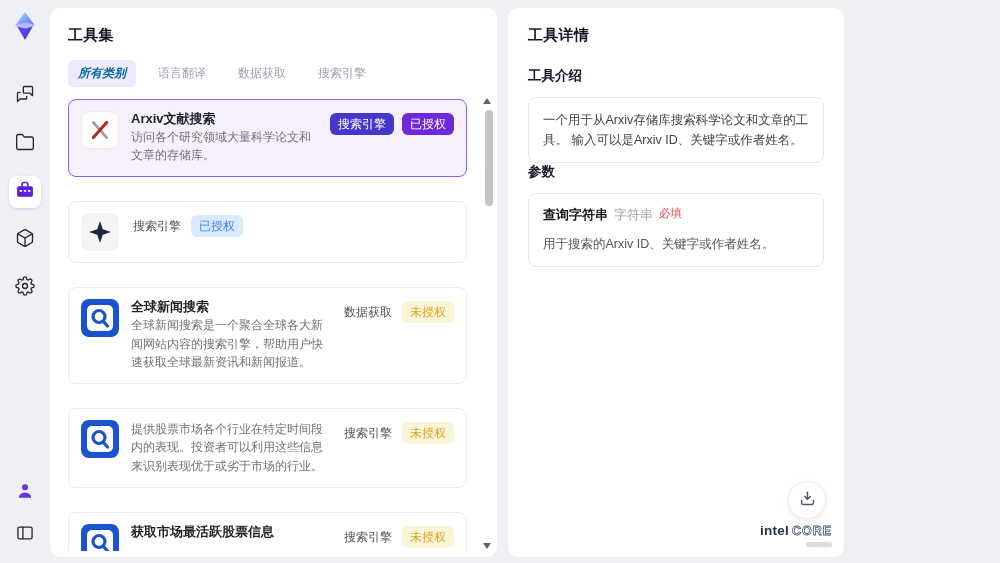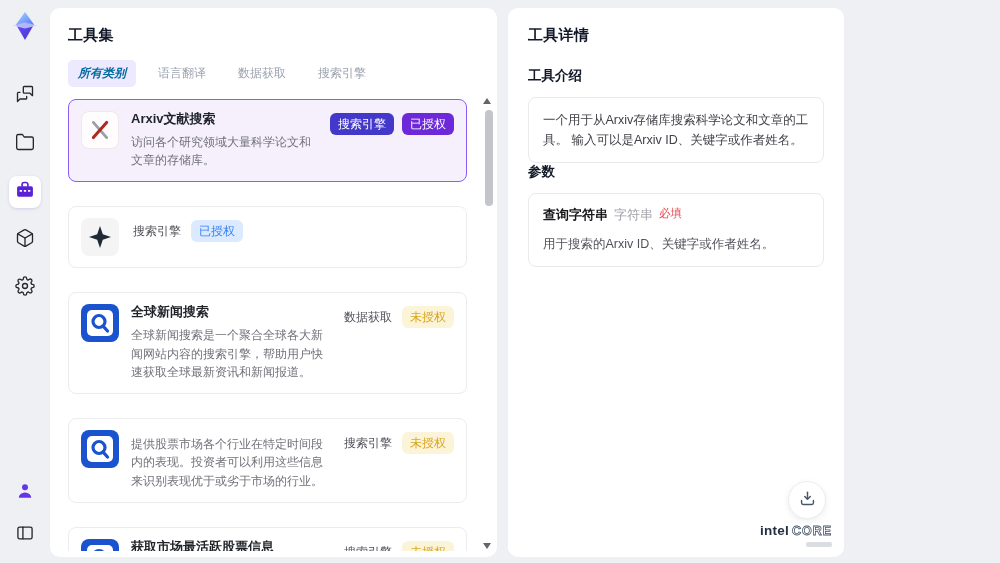--- a/index.html
+++ b/index.html
@@ -35,21 +35,21 @@
   .tool-list { margin-top:12px; display:flex; flex-direction:column; gap:24px; padding-right:16px; height:452px; overflow:hidden; }
   .tool-card { display:flex; gap:12px; align-items:flex-start; background:#fff; border:1px solid #ebecef; border-radius:8px; padding:11px 12px; cursor:pointer; }
   .tool-card.selected { background:#f6f0fd; border:1.5px solid #8b5cf6; }
   .tool-icon { flex:0 0 38px; width:38px; height:38px; border-radius:8px; display:flex; align-items:center; justify-content:center; overflow:hidden; }
   .tool-icon svg { width:100%; height:100%; }
   .style-arxiv-logo-icon { background:#fefcfc; border:1px solid #f1e9e9; }
   .style-tavily-star-icon { background:#f4f4f5; }
   .style-blue-search-icon { background:#1a53cd; }
   .tool-body { flex:1 1 auto; min-width:0; }
   .tool-name { font-size:13px; font-weight:bold; color:#1f2328; line-height:1.3; }
-  .tool-desc { margin-top:5px; font-size:12px; color:#71717a; line-height:1.55; }
+  .tool-desc { font-size:12px; color:#71717a; line-height:1.55; }
   .tool-badges { flex:0 0 auto; display:flex; gap:8px; align-items:center; padding-top:2px; }
   .badge { font-size:12px; line-height:1; padding:5px 8px; border-radius:6px; white-space:nowrap; }
   .badge.cat { color:#52525b; padding:5px 2px; }
   .badge.auth.auth-yes { background:#dbeafe; color:#3b82f6; }
   .badge.auth.auth-no  { background:#fcf4d9; color:#d9a51d; }
   .tool-card.selected .badge.cat  { background:#4338ca; color:#fff; padding:5px 8px; }
   .tool-card.selected .badge.auth { background:#6d28d9; color:#fff; }
 
   
   .sb-up, .sb-down { position:absolute; right:6px; width:0; height:0; border-left:4px solid transparent; border-right:4px solid transparent; cursor:pointer; }

